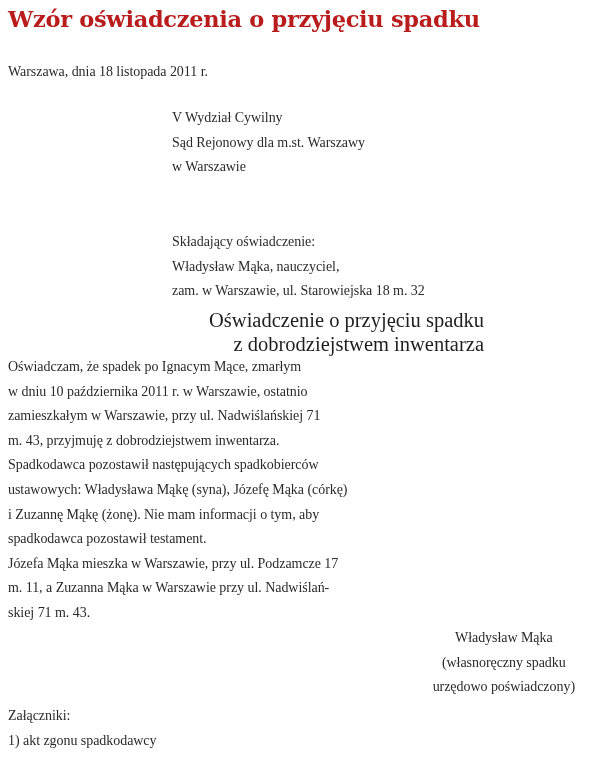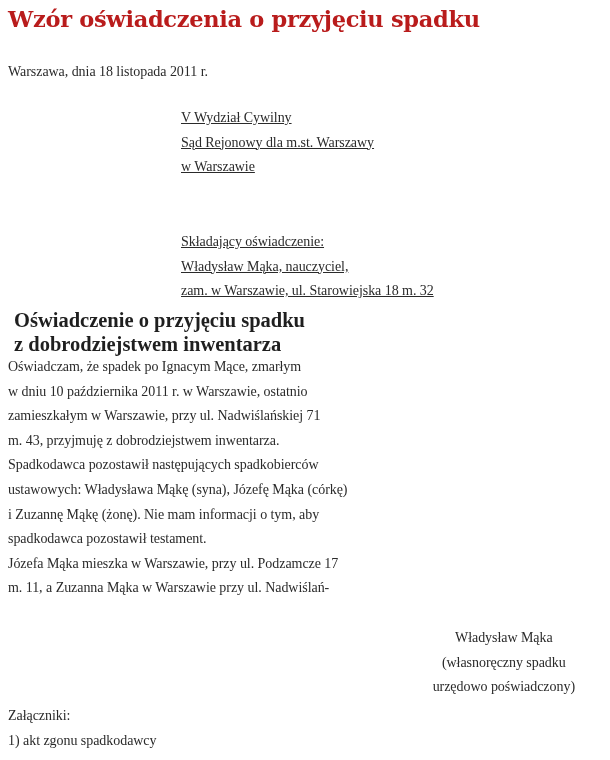--- a/index.html
+++ b/index.html
@@ -13,27 +13,27 @@
     font-family: "DejaVu Serif", serif;
     font-weight: bold; font-size: 22.5px; letter-spacing: -0.3px;
     color: #b91c1c; white-space: nowrap;
   }
   .line {
     position: absolute; white-space: nowrap;
     font-family: "Liberation Serif", serif;
     font-size: 14px; line-height: 24.6px; letter-spacing: -0.05px;
   }
   .date { left: 8px; top: 60px; }
-  .block { position: absolute; left: 181px; text-decoration: underline; }
+  .block { position: absolute; left: 172px; }
   .court { top: 106px; }
   .applicant { top: 210px; margin-top: 20px; }
   .heading {
     position: absolute; left: 0; width: 484px; top: 308px;
-    text-align: left; font-family: "Liberation Serif", serif;
-    font-weight: bold; font-size: 20.5px; line-height: 24px; color: #1f1f1f;
+    text-align: right; font-family: "Liberation Serif", serif;
+    font-weight: normal; font-size: 20.5px; line-height: 24px; color: #1f1f1f;
   }
   .heading div { padding-left: 14px; }
   .body-text { position: absolute; left: 8px; top: 355px; }
   .signature {
     position: absolute; right: 35px; top: 626px; text-align: center;
   }
   .attachments { position: absolute; left: 8px; top: 704px; }
   .block .line, .body-text .line, .signature .line, .attachments .line { position: static; }
 </style>
 </head>
@@ -65,20 +65,21 @@
     <div class="line">Oświadczam, że spadek po Ignacym Mące, zmarłym</div>
     <div class="line">w dniu 10 października 2011 r. w Warszawie, ostatnio</div>
     <div class="line">zamieszkałym w Warszawie, przy ul. Nadwiślańskiej 71</div>
     <div class="line">m. 43, przyjmuję z dobrodziejstwem inwentarza.</div>
     <div class="line">Spadkodawca pozostawił następujących spadkobierców</div>
     <div class="line">ustawowych: Władysława Mąkę (syna), Józefę Mąka (córkę)</div>
     <div class="line">i Zuzannę Mąkę (żonę). Nie mam informacji o tym, aby</div>
     <div class="line">spadkodawca pozostawił testament.</div>
     <div class="line">Józefa Mąka mieszka w Warszawie, przy ul. Podzamcze 17</div>
     <div class="line">m. 11, a Zuzanna Mąka w Warszawie przy ul. Nadwiślań-</div>
+    <div class="line">skiej 71 m. 43.</div>
   </div>
 
   <div class="signature">
     <div class="line">Władysław Mąka</div>
     <div class="line">(własnoręczny spadku</div>
     <div class="line">urzędowo poświadczony)</div>
   </div>
 
   <div class="attachments">
     <div class="line">Załączniki:</div>

